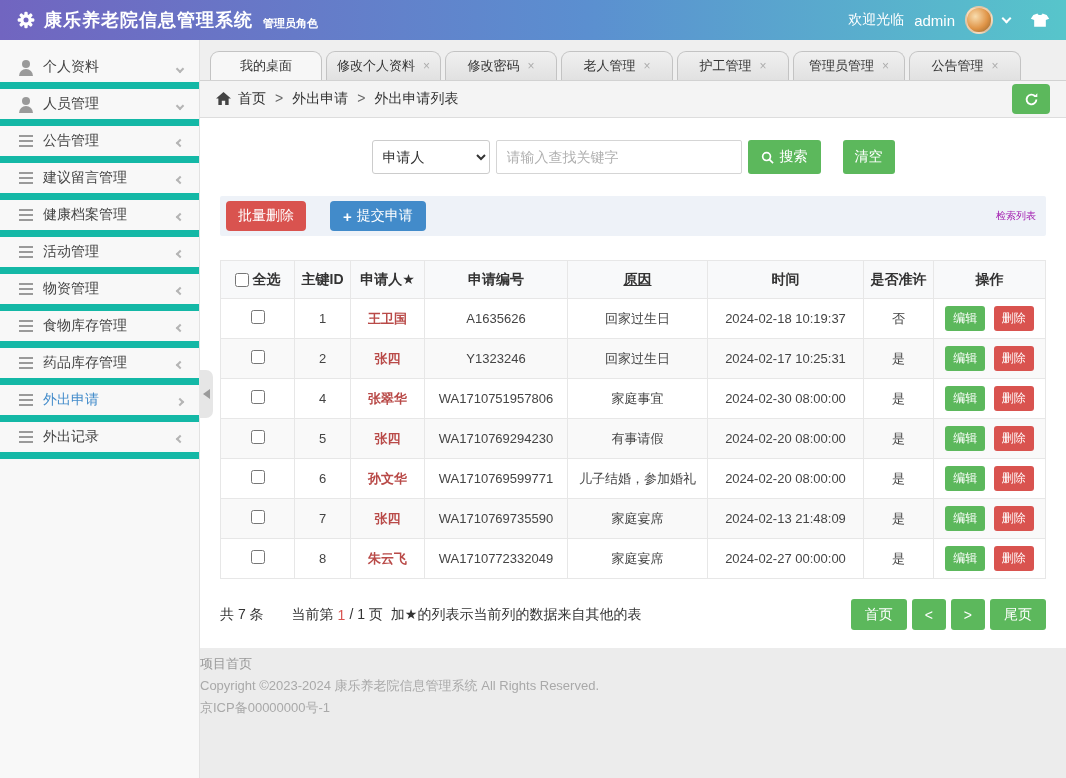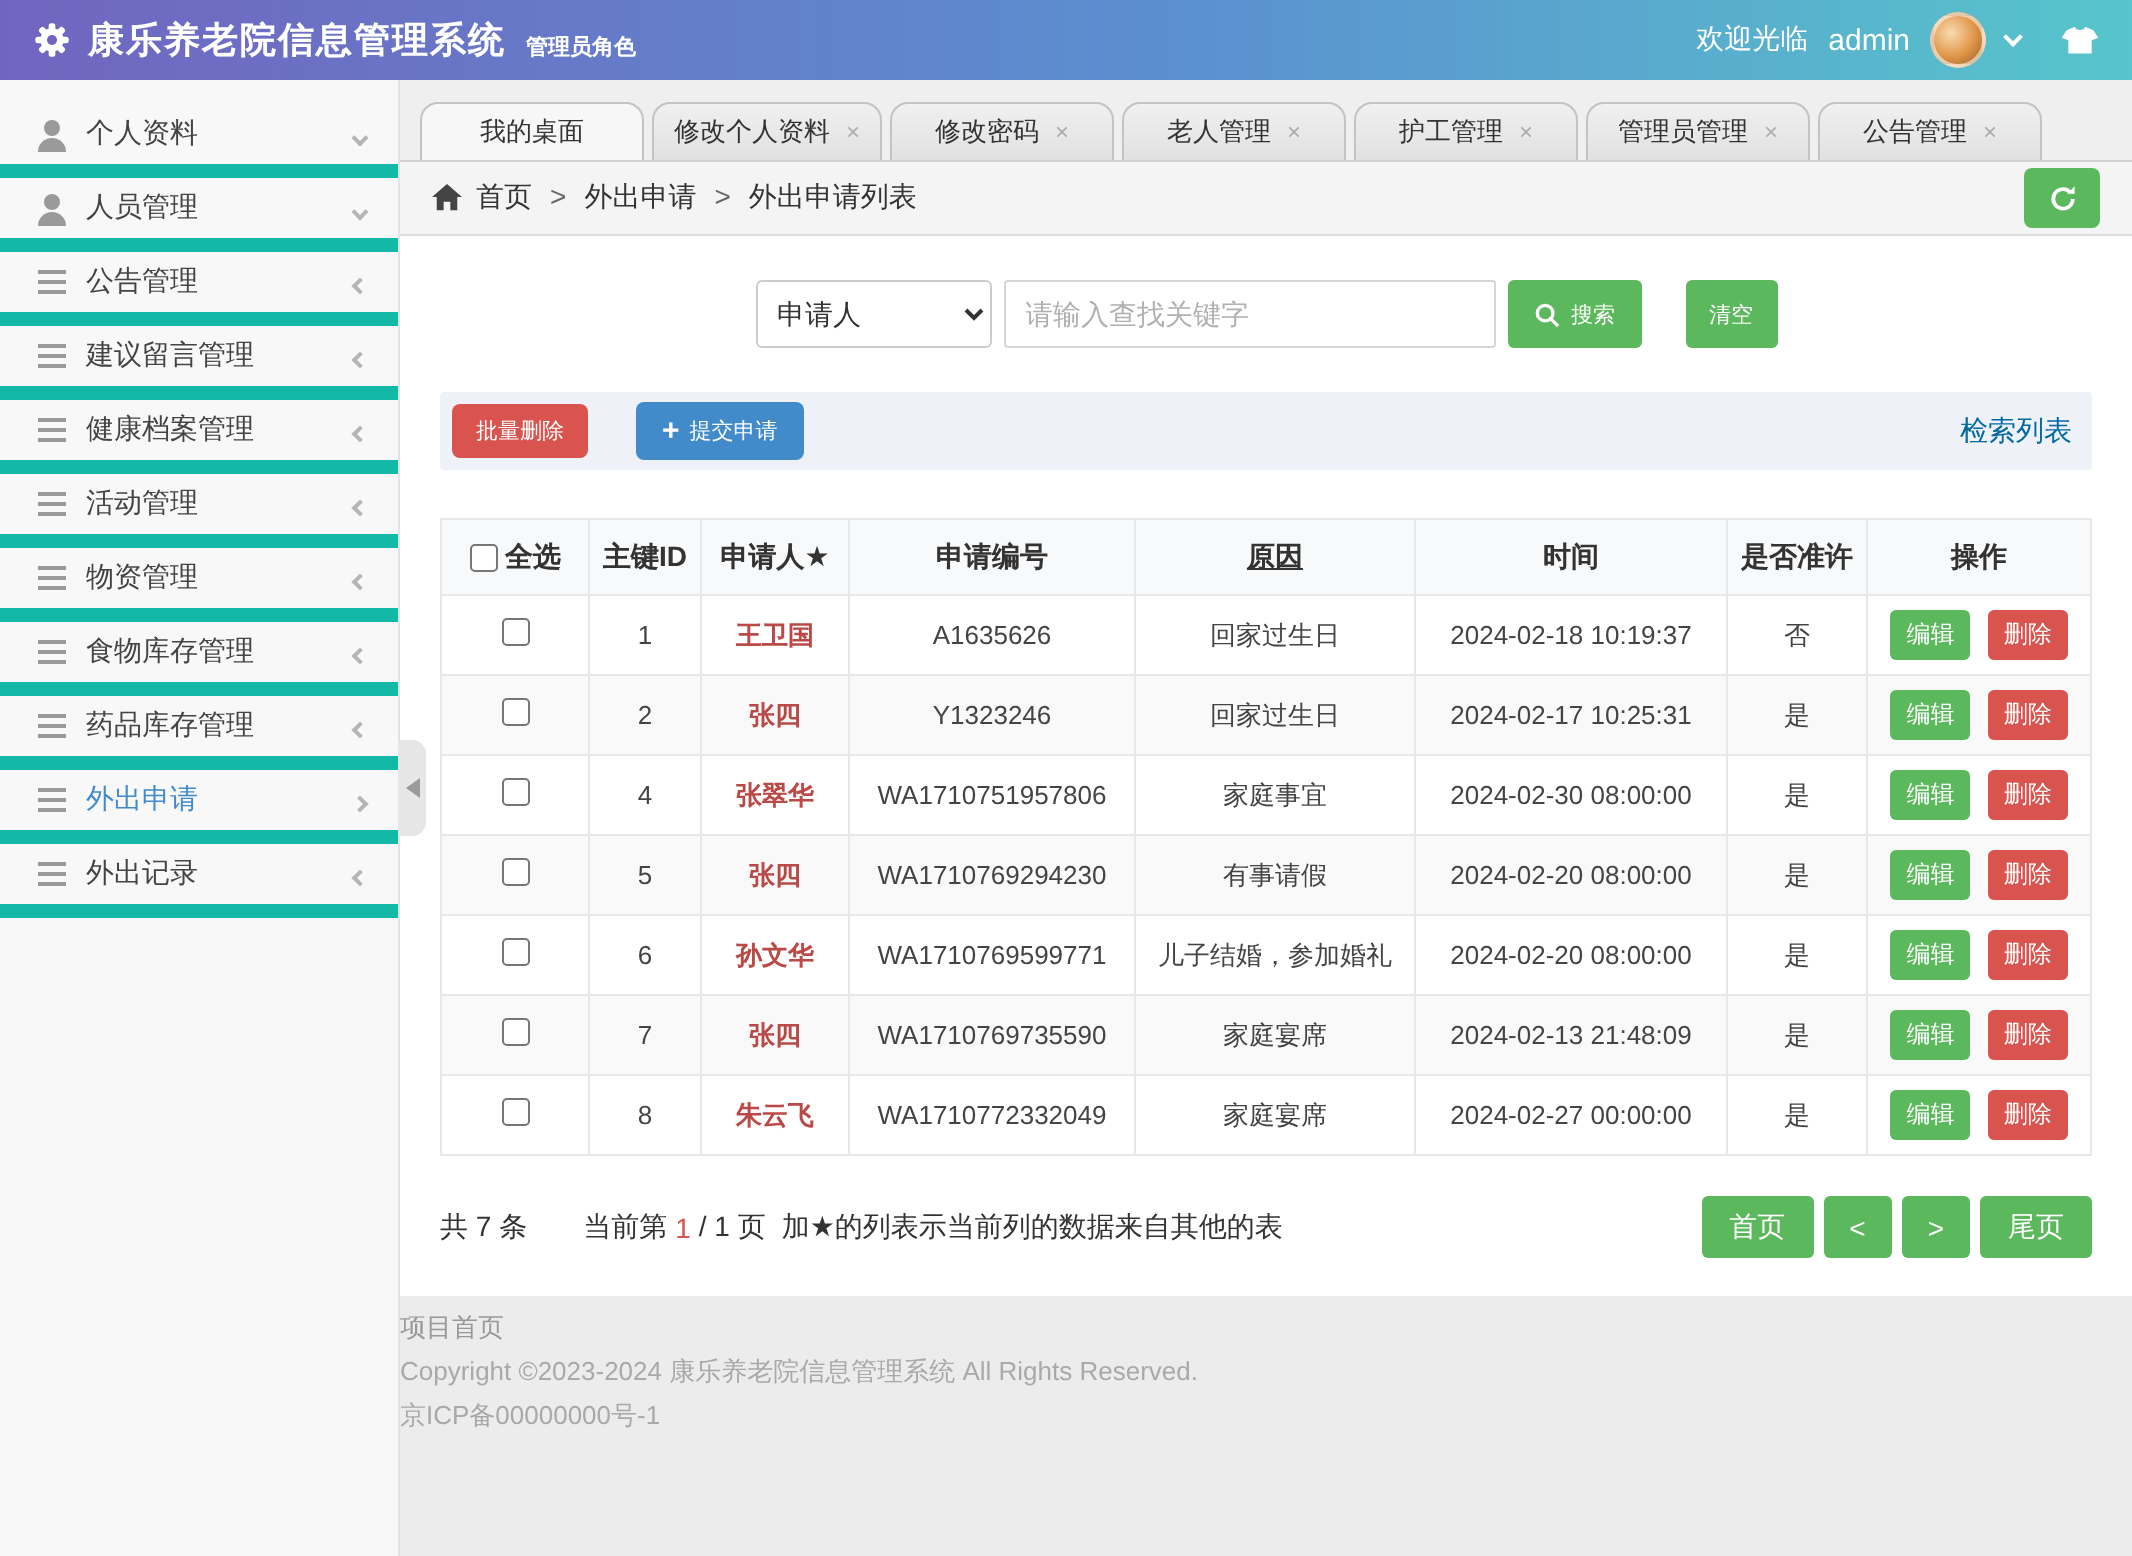--- a/index.html
+++ b/index.html
@@ -69,33 +69,33 @@
     border-radius:4px; cursor:pointer; display:flex; align-items:center; justify-content:center; }
 
   
   .content { background:#fff; flex:0 0 530px; padding:0 20px; }
   .search-row { margin-top:22px; display:flex; justify-content:center; align-items:center; }
   .field-select { width:118px; height:34px; border:1px solid #ccc; border-radius:3px;
     font-size:14px; padding:0 6px; color:#333; background:#fff; }
   .search-input { width:246px; height:34px; border:1px solid #d5d5d5; border-radius:2px;
     margin-left:6px; padding:0 10px; font-size:14px; color:#0369a1; }
   .search-input::placeholder { color:#b0b0b0; }
-  .btn { border:none; border-radius:3px; color:#fff; cursor:pointer; font-size:11px;
+  .btn { border:none; border-radius:3px; color:#fff; cursor:pointer; font-size:14px;
     font-family:inherit; display:inline-flex; align-items:center; justify-content:center; }
   .btn-green { background:#5cb85c; }
   .btn-red { background:#d9534f; }
   .btn-blue { background:#428bca; }
   .search-btn { height:34px; padding:0 13px; margin-left:6px; gap:6px; }
   .clear-btn { height:34px; padding:0 12px; margin-left:22px; }
 
   .toolbar { margin-top:22px; background:#eef2f8; padding:5px 6px; display:flex; align-items:center; border-radius:2px; }
   .batch-del { padding:6px 12px; border-radius:4px; }
   .submit-btn { padding:6px 13px; margin-left:24px; border-radius:4px; gap:5px; }
   .plus-ico::before { content:"+"; font-weight:bold; font-size:15px; }
-  .list-hint { margin-left:auto; color:#0369a1; font-size:14px; padding-right:4px; }
+  .list-hint { margin-left:auto; color:#a21caf; font-size:10px; padding-right:4px; }
 
   
   table { margin-top:24px; width:100%; border-collapse:collapse; }
   th, td { border:1px solid #e7e7e7; text-align:center; }
   th { height:38px; background:#f8f9fa; font-size:14px; color:#333; font-weight:bold; }
   td { height:40px; font-size:13px; color:#444; }
   tbody tr:nth-child(even) { background:#f9f9f9; }
   th:nth-child(1){width:74px;} th:nth-child(2){width:56px;} th:nth-child(3){width:74px;}
   th:nth-child(4){width:143px;} th:nth-child(5){width:140px;text-decoration:underline;} th:nth-child(6){width:156px;}
   th:nth-child(7){width:70px;}

